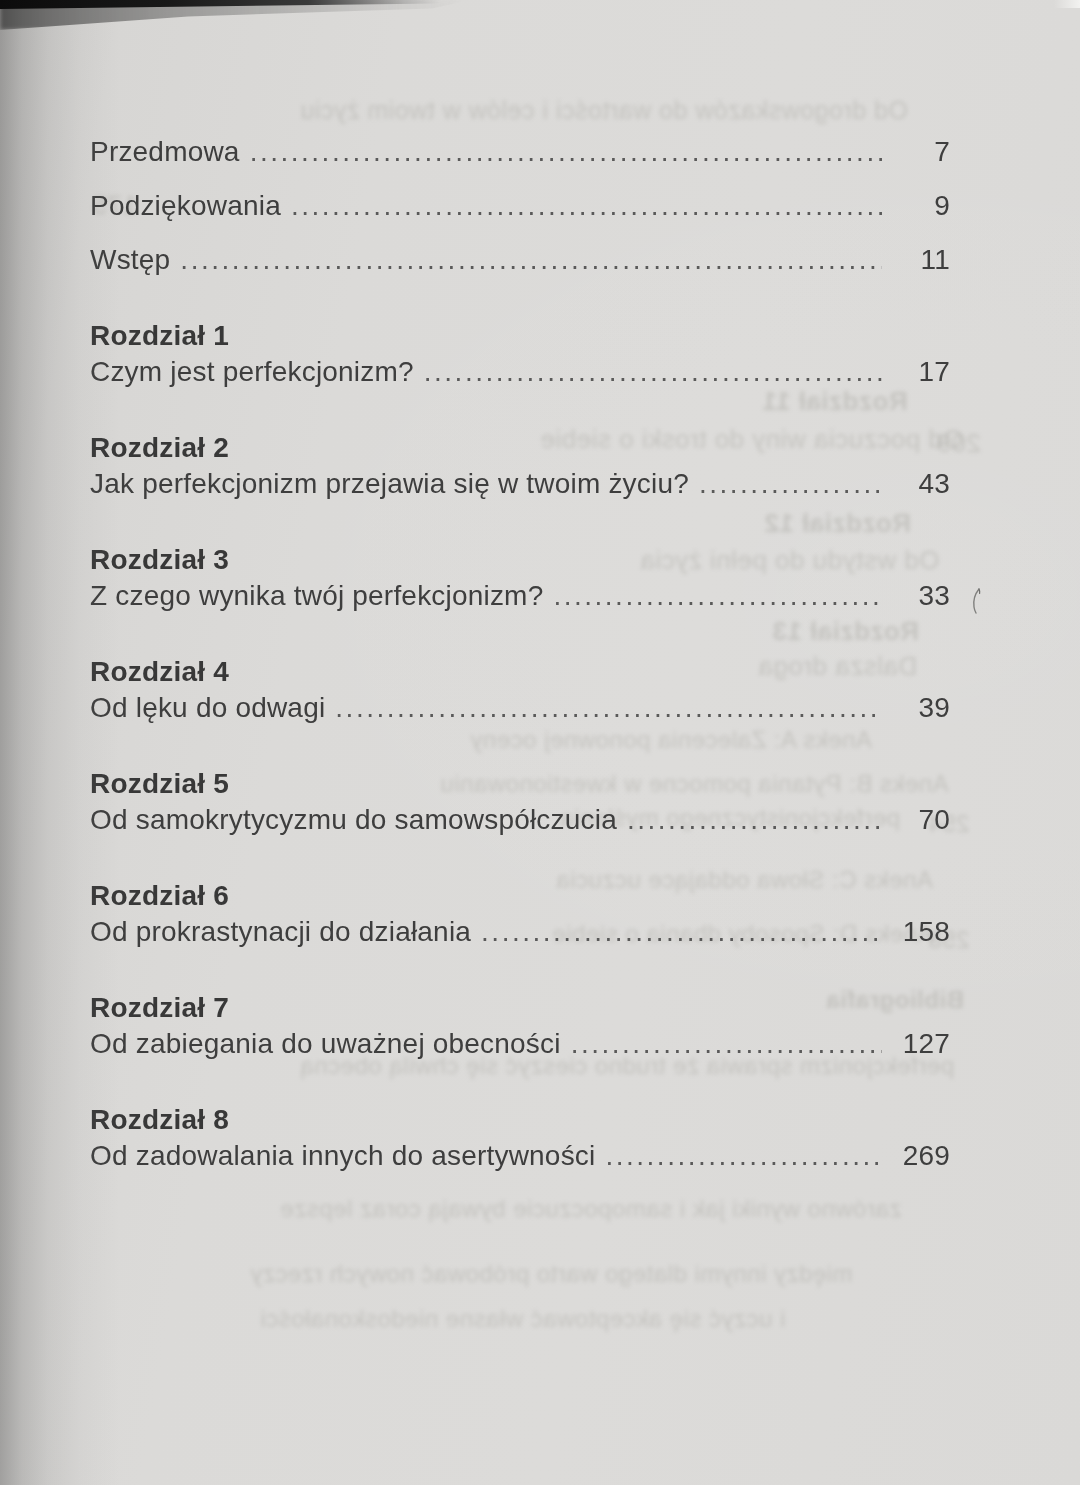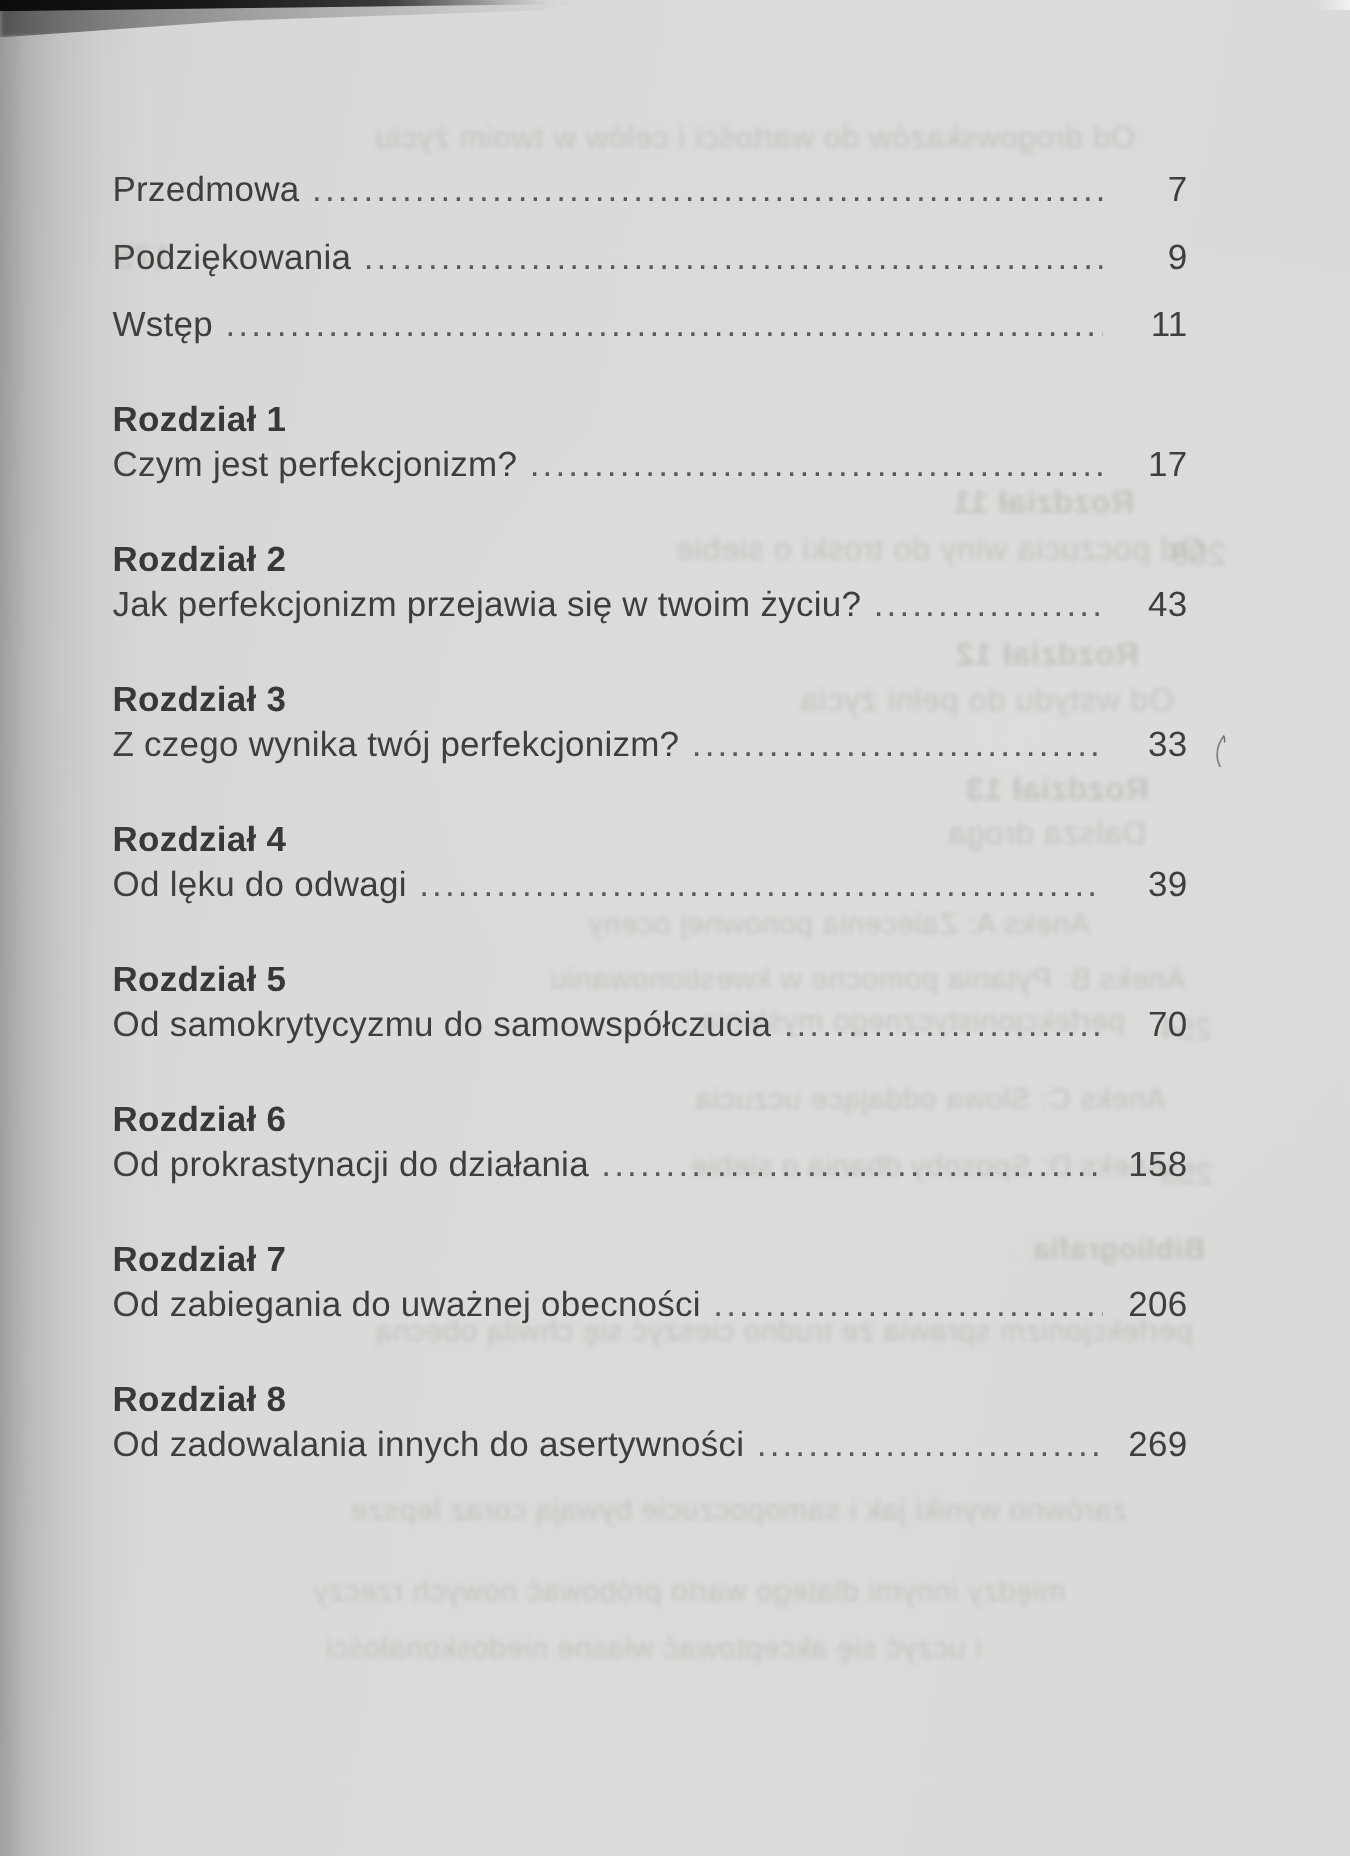--- a/index.html
+++ b/index.html
@@ -165,21 +165,21 @@
         <span class="leader"></span>
         <span class="num">158</span>
       </div>
     </div>
 
     <div class="chapter">
       <div class="heading">Rozdział 7</div>
       <div class="row">
         <span class="lbl">Od zabiegania do uważnej obecności</span>
         <span class="leader"></span>
-        <span class="num">206</span>
+        <span class="num">127</span>
       </div>
     </div>
 
     <div class="chapter">
       <div class="heading">Rozdział 8</div>
       <div class="row">
         <span class="lbl">Od zadowalania innych do asertywności</span>
         <span class="leader"></span>
         <span class="num">269</span>
       </div>

